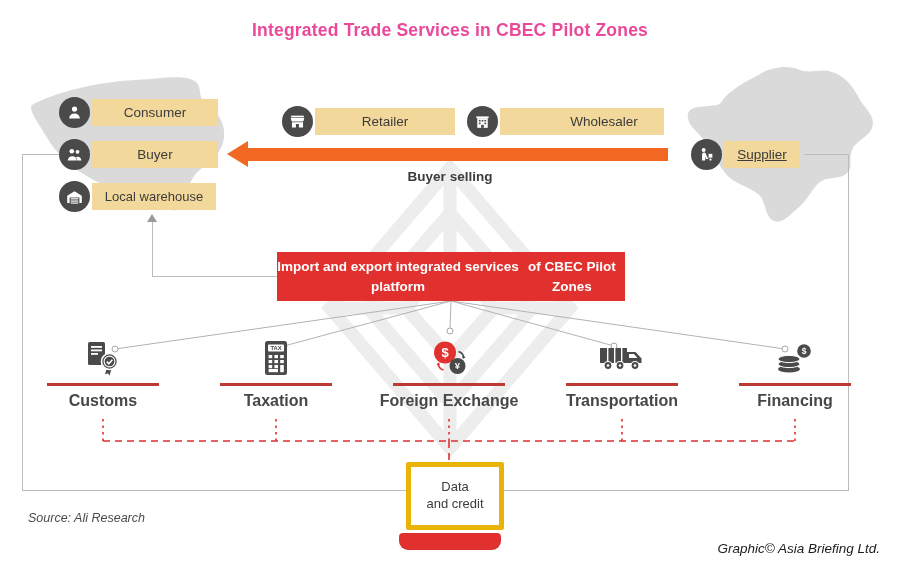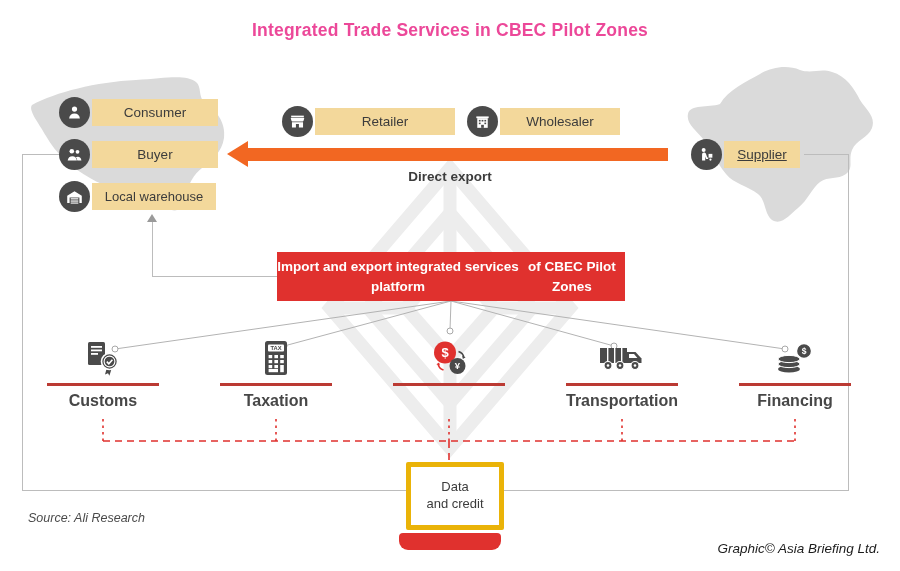--- a/index.html
+++ b/index.html
@@ -162,40 +162,40 @@
           <g fill="#4a4a4a">
             <rect x="7.4" y="10" width="2.2" height="2"></rect>
             <rect x="10.9" y="10" width="2.2" height="2"></rect>
             <rect x="14.4" y="10" width="2.2" height="2"></rect>
             <rect x="7.4" y="13.4" width="2.2" height="2"></rect>
             <rect x="14.4" y="13.4" width="2.2" height="2"></rect>
             <rect x="10.3" y="16.2" width="3.4" height="3.8"></rect>
           </g>
         </svg>
     </span>
-    <span class="bar" style="width:120px;">Wholesaler</span>
+    <span class="bar" style="width:120px;padding-left:44px;">Wholesaler</span>
   </div>
 
   <div class="actor" style="left:691px; top:139px;">
     <span class="circ">
       <svg viewBox="0 0 24 24">
           <g fill="#fff">
             <circle cx="8.4" cy="6.2" r="2.5"></circle>
             <path d="M6.4 19.6v-7.4c0-1.6 1-2.7 2.4-2.7 1.2 0 2.2.7 2.6 1.9l1.5 4.4h1.2v1.8h-2.6l-1.1-3.2v5.2z"></path>
             <rect x="14.6" y="11.2" width="4.8" height="4.8"></rect>
             <circle cx="17" cy="18.4" r="1.4"></circle>
           </g>
         </svg>
     </span>
     <span class="bar" style="width:76px;text-decoration:underline;">Supplier</span>
   </div>
 
   <div class="arrow-body"></div>
   <div class="arrow-head"></div>
-  <div class="direct-selling">Direct export</div>
+  <div class="direct-selling">Buyer selling</div>
 
   <div class="platform">
     <div>Import and export integrated services platform</div>
     <div>of CBEC Pilot Zones</div>
   </div>
 
   <svg class="connector-svg" width="900" height="571" viewBox="0 0 900 571">
     <g stroke="#b3b3b3" stroke-width="1" fill="none">
       <line x1="451" y1="301" x2="115" y2="349"></line>
       <line x1="451" y1="301" x2="284" y2="346"></line>
@@ -269,20 +269,21 @@
           <text x="18" y="19" text-anchor="middle" font-size="13" font-weight="bold" fill="#fff" font-family="Liberation Sans, sans-serif">$</text>
           <path d="M31.5 13.5c3 1 5 3.2 5.4 6.2" stroke="#4a4a4a" stroke-width="1.6" fill="none"></path>
           <path d="M38.6 19.2l-2.7 1.9-.8-3.1z" fill="#4a4a4a"></path>
           <path d="M16.5 32c-3-1-5-3.2-5.4-6.2" stroke="#e0312e" stroke-width="1.6" fill="none"></path>
           <path d="M9.4 26.3l2.7-1.9.8 3.1z" fill="#e0312e"></path>
           <circle cx="30.5" cy="28" r="8" fill="#4a4a4a"></circle>
           <text x="30.5" y="31.4" text-anchor="middle" font-size="9.5" font-weight="bold" fill="#fff" font-family="Liberation Sans, sans-serif">¥</text>
         </svg>
     </div>
     <div class="s-line"></div>
+    <div class="s-label">Foreign Exchange</div>
   </div>
 
   <div class="service" style="left:552px;">
     <div class="s-icon">
       <svg width="48" height="42" viewBox="0 0 48 40">
           <rect x="2" y="10" width="27" height="15" fill="#4a4a4a"></rect>
           <rect x="9" y="10" width="1.4" height="15" fill="#fff"></rect>
           <rect x="16" y="10" width="1.4" height="15" fill="#fff"></rect>
           <rect x="23" y="10" width="1.4" height="15" fill="#fff"></rect>
           <path d="M29 14h8.5l6 6.5V25H29z" fill="#4a4a4a"></path>

